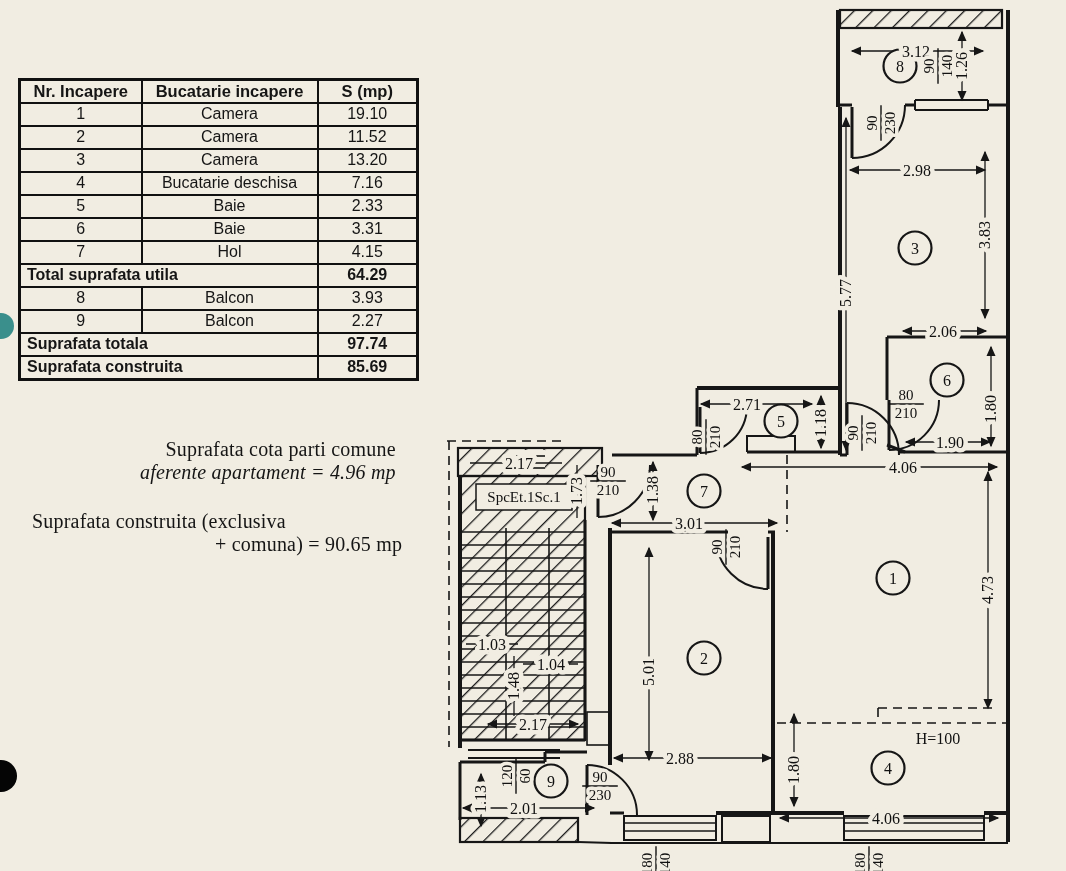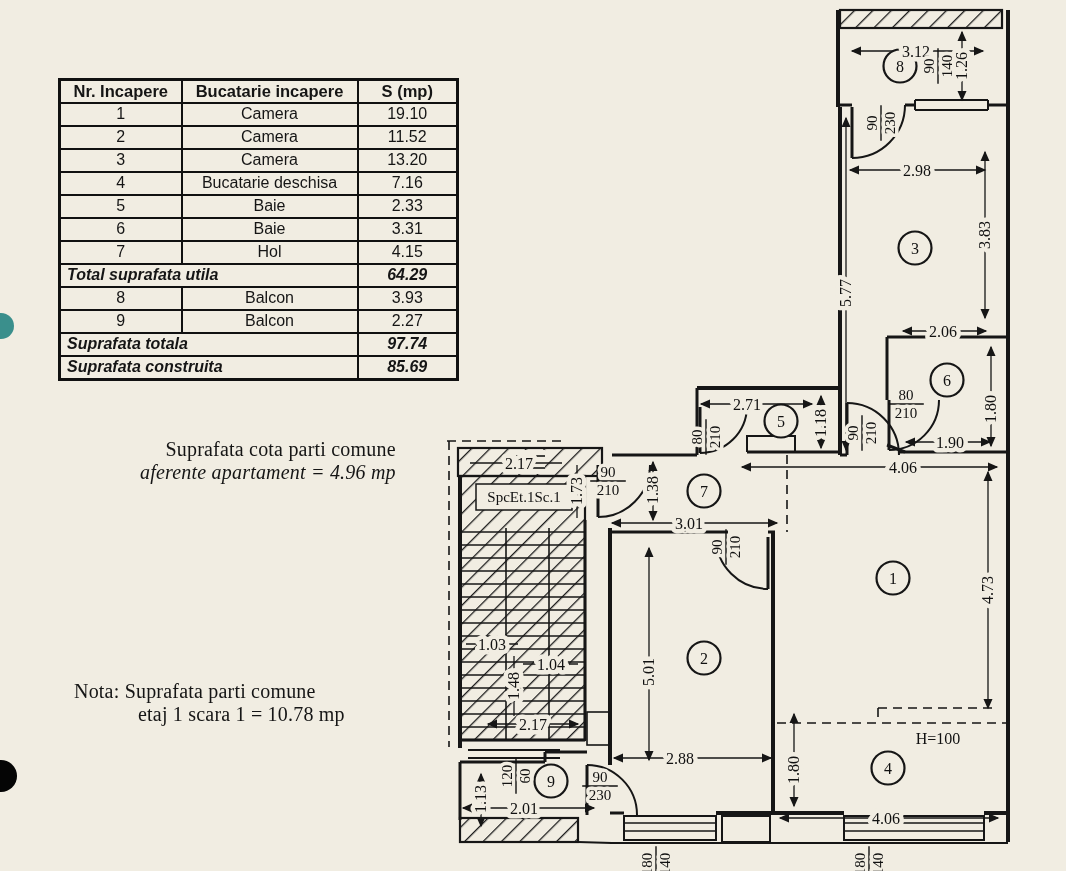--- a/index.html
+++ b/index.html
@@ -1,25 +1,25 @@
 <!DOCTYPE html>
 <html><head>
 <meta charset="utf-8">
 <style>
   html,body{margin:0;padding:0;}
   #page{position:relative;width:1066px;height:871px;background:#f1ede2;overflow:hidden;
         font-family:"Liberation Serif", serif;color:#151515;}
   
   #area-table{position:absolute;left:18px;top:78px;border-collapse:collapse;
-              font-family:"Liberation Sans", sans-serif;font-size:16px;margin-left:40px;}
+              font-family:"Liberation Sans", sans-serif;font-size:16px;}
   #area-table th,#area-table td{border:2px solid #111;padding:0 6px;height:21px;
               text-align:center;background:transparent;line-height:1.05;}
   #area-table th{font-size:16.5px;}
   #area-table .lbl{text-align:left;}
-  #area-table .b{font-weight:bold;font-style:italic;}
+  #area-table .b{font-weight:bold;}
   #area-table col.c1{width:122px;} #area-table col.c2{width:176px;} #area-table col.c3{width:100px;}
   #area-table{border:3px solid #111;}
   
   .note{position:absolute;font-size:20px;letter-spacing:.2px;}
   .note div{white-space:nowrap;}
   
   svg{position:absolute;left:0;top:0;}
   .wall{stroke:#161616;fill:none;}
   .w4{stroke-width:4px;} .w3{stroke-width:3px;} .w2{stroke-width:2px;} .w15{stroke-width:1.6px;}
   .dash{stroke:#161616;stroke-width:1.6px;stroke-dasharray:9 6;fill:none;}
@@ -108,23 +108,23 @@
           <td colspan="2" class="lbl b">Suprafata construita</td>
           <td class="b">85.69</td>
         </tr>
       </tbody>
   </table>
 
   <div class="note" style="left:64px;top:438px;text-align:right;">
     <div>Suprafata cota parti comune</div>
     <div style="margin-left:76px;font-style:italic;">aferente apartament = 4.96 mp</div>
   </div>
-  <div class="note" style="left:74px;top:680px;">
-    <div>Nota: Suprafata parti comune</div>
-    <div style="margin-left:64px;">etaj 1 scara 1 = 10.78 mp</div>
+  <div class="note" style="left:32px;top:510px;">
+    <div>Suprafata construita (exclusiva</div>
+    <div style="margin-left:183px;">+ comuna) = 90.65 mp</div>
   </div>
 
   <svg id="plan" width="1066" height="871" viewBox="0 0 1066 871">
     <defs>
       <pattern id="hatch" width="13" height="13" patternUnits="userSpaceOnUse" patternTransform="rotate(-45)">
         <line x1="0" y1="0" x2="13" y2="0" stroke="#1b1b1b" stroke-width="2.6"></line>
       </pattern>
       <marker id="arr" markerWidth="9" markerHeight="8" refX="7" refY="4" orient="auto-start-reverse">
         <path d="M0,0.5 L8,4 L0,7.5 z" fill="#161616"></path>
       </marker>

